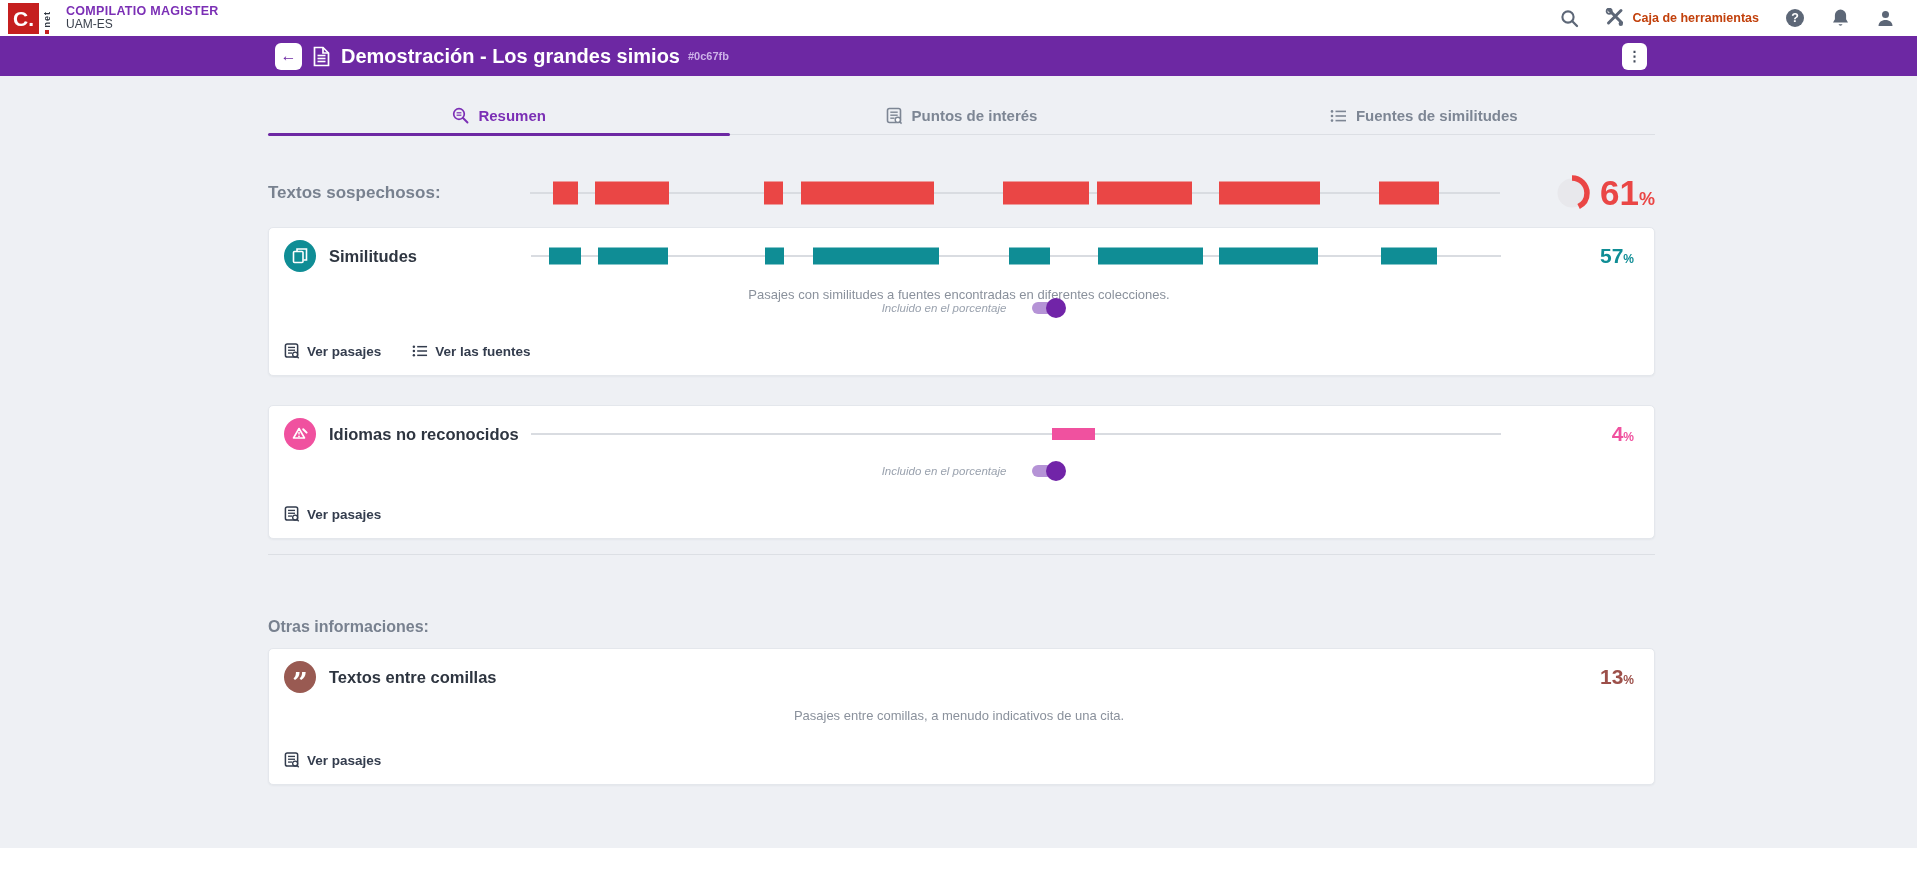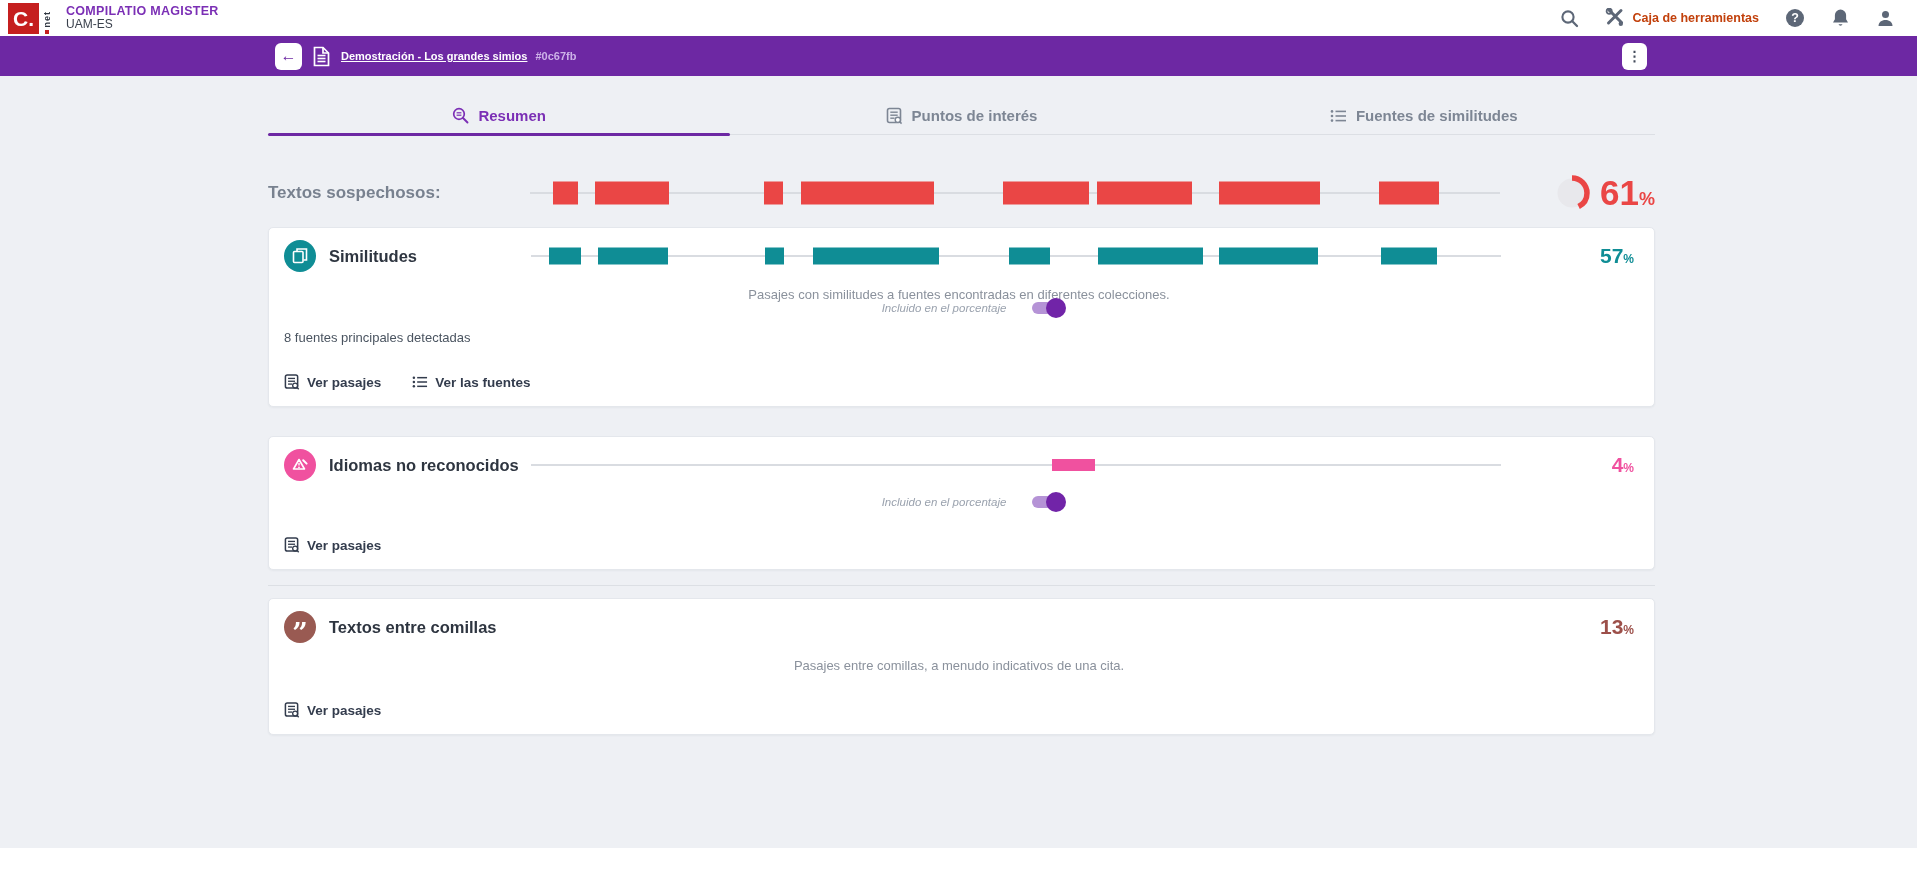--- a/index.html
+++ b/index.html
@@ -19,21 +19,21 @@
   .brand-sub { font-size:12px; color:#3a414c; }
   .top-actions { display:flex; align-items:center; gap:26px; }
   .top-icon { display:flex; align-items:center; cursor:pointer; }
   .toolbox { display:flex; align-items:center; gap:8px; cursor:pointer; }
   .toolbox-label { font-size:12.5px; font-weight:bold; color:#c2410c; }
 
   
   .titlebar { height:40px; background:#6d28a3; }
   .titlebar-inner { margin-left:268px; width:1387px; height:100%; display:flex; align-items:center; gap:11px; }
   .back-btn { width:27px; height:27px; border:none; border-radius:6px; background:#fff; color:#6d28a3; font-size:16px; font-weight:bold; cursor:pointer; display:flex; align-items:center; justify-content:center; margin-left:7px; }
-  .doc-title { color:#fff; font-weight:bold; font-size:11px; text-decoration:underline; }
+  .doc-title { color:#fff; font-weight:bold; font-size:20px; }
   .doc-id { color:#cdb2e8; font-size:11px; font-weight:bold; margin-left:-3px; }
   .tb-spacer { flex:1; }
   .kebab-btn { width:25px; height:27px; border:none; border-radius:6px; background:#fff; color:#444c5c; font-size:14px; font-weight:bold; cursor:pointer; margin-right:8px; }
 
   
   .content { margin-left:268px; width:1387px; }
 
   .tabs { display:flex; border-bottom:1px solid #dcdfe4; margin-top:21px; }
   .tab { flex:1; display:flex; align-items:center; justify-content:center; gap:9px; height:37px; font-size:15px; font-weight:bold; color:#7d8694; cursor:pointer; position:relative; }
   .tab.active { color:#7b2fb5; }
@@ -252,21 +252,20 @@
     </div>
     <div class="desc-row">
       <span class="desc">Pasajes con similitudes a fuentes encontradas en diferentes colecciones.</span>
       <span class="toggle-wrap">
         <span class="toggle-label">Incluido en el porcentaje</span>
         <span class="toggle">
             <span class="knob"></span>
           </span>
       </span>
     </div>
-    <div class="sources-note">8 fuentes principales detectadas</div>
     <div class="actions">
       <span class="action">
         <span>
           <svg width="16" height="18" viewBox="0 0 17 18">
               <rect x="1.5" y="1.5" width="13" height="14" rx="2" fill="none" stroke="#333c4d" stroke-width="1.6"></rect>
               <line x1="4.3" y1="5.2" x2="11.7" y2="5.2" stroke="#333c4d" stroke-width="1.4"></line>
               <line x1="4.3" y1="8.2" x2="11.7" y2="8.2" stroke="#333c4d" stroke-width="1.4"></line>
               <line x1="4.3" y1="11.2" x2="8.5" y2="11.2" stroke="#333c4d" stroke-width="1.4"></line>
               <circle cx="11.8" cy="12.8" r="2.6" fill="#fff" stroke="#333c4d" stroke-width="1.4"></circle>
               <line x1="13.6" y1="14.6" x2="15.6" y2="16.6" stroke="#333c4d" stroke-width="1.5"></line>
@@ -327,20 +326,21 @@
               <line x1="13.6" y1="14.6" x2="15.6" y2="16.6" stroke="#333c4d" stroke-width="1.5"></line>
             </svg>
         </span>
         <span>Ver pasajes</span>
       </span>
     </div>
   </section>
 
   <hr class="section-divider">
 
+  <h3 class="other-heading">Otras informaciones:</h3>
 
   <section class="card card-quotes">
     <div class="title-row">
       <span class="icon-circle ic-brown">
         <span style="color:#fff;font-size:27px;font-weight:bold;line-height:0;transform:translateY(7px);font-family:'DejaVu Serif',serif;">”</span>
       </span>
       <span class="card-title">Textos entre comillas</span>
       <span class="pct pct-brown title-pct"><span>13</span><span class="pct-sym">%</span></span>
     </div>
     <div class="desc-row">

